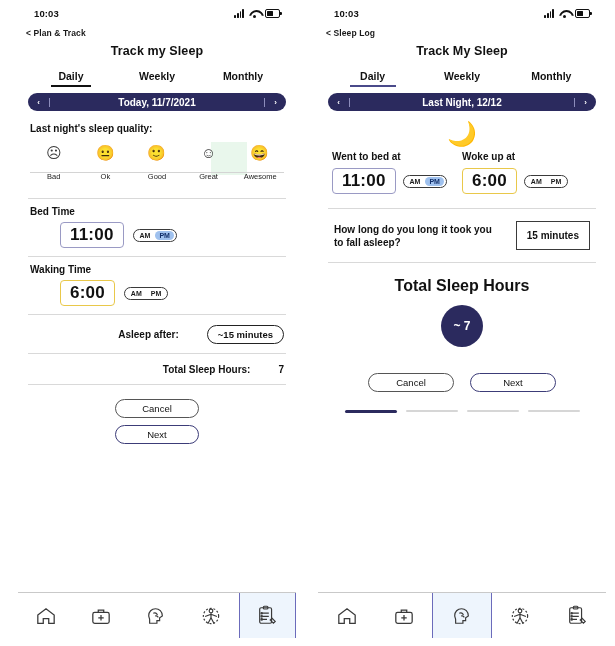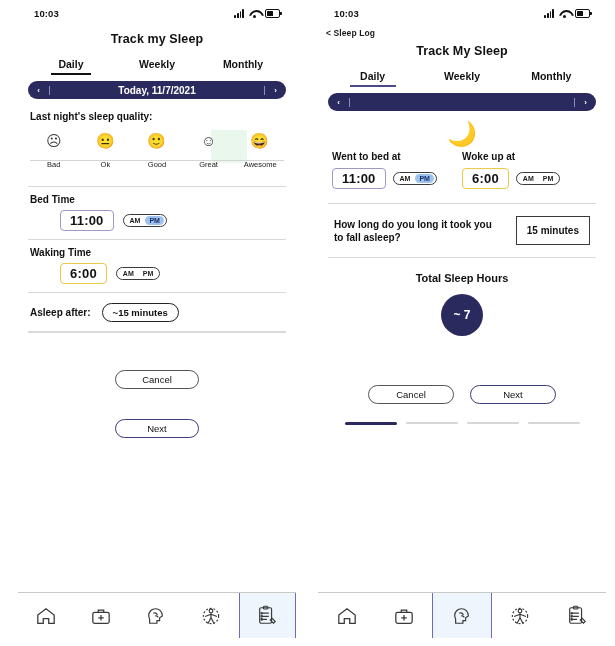--- a/index.html
+++ b/index.html
@@ -81,43 +81,43 @@
   .qline { position: absolute; left: 2px; right: 2px; top: 30px; height: 1px; background: #d4d4d4; }
 
   
   .hr { height: 1px; background: #d9d9d9; margin: 10px 10px 0 10px; }
   .field-block { padding: 7px 12px 0 12px; }
   .field-label { font-size: 10px; font-weight: bold; color: #111; }
   .field-row { display: flex; align-items: center; gap: 9px; padding: 5px 0 8px 30px; }
 
   .time-box {
     border: 1.6px solid #9a9ac4; border-radius: 4px; background: #fff;
-    padding: 2px 9px; font-size: 13px; font-weight: bold; color: #111; letter-spacing: .2px;
+    padding: 2px 9px; font-size: 17px; font-weight: bold; color: #111; letter-spacing: .2px;
   }
   .time-box.amber { border-color: #e9c84a; }
   .ampm {
     border: 1.3px solid #3a3a3a; border-radius: 10px; background: #fff;
     display: flex; align-items: center; gap: 1px; padding: 1px 2px;
   }
   .ampm span { font-size: 7px; font-weight: bold; color: #1a1a1a; padding: 1px 4px; border-radius: 8px; }
   .ampm span.on-blue { background: #9fc1ee; color: #13306b; }
 
-  .inline-row { display: flex; align-items: center; gap: 11px; padding: 10px 12px 9px 12px; }
+  .inline-row { display: flex; align-items: center; gap: 28px; padding: 10px 12px 9px 12px; justify-content: flex-end; }
   .inline-label { font-size: 10px; font-weight: bold; color: #111; }
   .pill-outline {
     border: 1.5px solid #222; border-radius: 11px; background: #fff;
     padding: 3px 10px; font-size: 9.5px; font-weight: bold; color: #111;
   }
   .inline-value { font-size: 10px; font-weight: bold; color: #111; }
 
   
   .btn-col { display: flex; flex-direction: column; align-items: center; gap: 7px; padding-top: 14px; }
   .btn {
     width: 84px; text-align: center; padding: 3px 0; border-radius: 11px;
-    border: 1.3px solid #555; background: #fff; font-size: 9.5px; color: #111; margin-top: 23px;
+    border: 1.3px solid #555; background: #fff; font-size: 9.5px; color: #111;
   }
   .btn.primary-outline { border-color: #3c3c78; }
 
   .btn-row { display: flex; justify-content: center; gap: 16px; padding-top: 4px; }
   .btn-wide { width: 86px; }
 
   
   .moon-wrap { text-align: center; padding-top: 10px; }
   .moon { font-size: 24px; line-height: 26px; }
   .two-col { display: flex; padding: 4px 14px 0 14px; }
@@ -125,21 +125,21 @@
   .col-head { font-size: 10px; font-weight: bold; color: #111; padding-bottom: 6px; }
   .col-row { display: flex; align-items: center; gap: 7px; }
 
   .q-row { display: flex; align-items: center; gap: 12px; padding: 12px 16px 12px 16px; }
   .q-text { font-size: 10px; font-weight: bold; color: #111; line-height: 13px; flex: 1; }
   .q-pill {
     border: 1.4px solid #3a3a3a; border-radius: 0; background: #fff;
     padding: 8px 10px; font-size: 10px; font-weight: bold; color: #111; white-space: nowrap;
   }
 
-  .total-title { text-align: center; font-size: 11px; font-weight: bold; color: #111; padding-top: 14px; }
+  .total-title { text-align: center; font-size: 16px; font-weight: bold; color: #111; padding-top: 14px; }
   .circle {
     width: 42px; height: 42px; border-radius: 50%; background: #2b2a5e;
     margin: 10px auto 0 auto; display: flex; align-items: center; justify-content: center;
     color: #fff; font-size: 12px; font-weight: bold;
   }
 
   .progress { display: flex; gap: 9px; justify-content: center; padding-top: 18px; }
   .seg { width: 52px; height: 2.4px; background: #d6d6d6; border-radius: 2px; }
   .seg.active { background: #2b2a5e; height: 2.8px; }
 
@@ -166,20 +166,21 @@
             <i></i>
             <i></i>
             <i></i>
             <i></i>
           </span>
         <span class="wifi"></span>
         <span class="batt"></span>
       </div>
     </div>
 
+    <div class="back-link">&lt; Plan &amp; Track</div>
     <div class="screen-title">Track my Sleep</div>
 
     <div class="tabs">
       <div class="tab active">Daily</div>
       <div class="tab">Weekly</div>
       <div class="tab">Monthly</div>
     </div>
 
     <div class="date-bar">
       <div class="date-arrow left">‹</div>
@@ -240,20 +241,24 @@
       </div>
     </div>
 
     <div class="hr" style="margin-top:0;"></div>
     <div class="inline-row">
       <span class="inline-label">Asleep after:</span>
       <span class="pill-outline">~15 minutes</span>
     </div>
 
     <div class="hr" style="margin-top:0;"></div>
+    <div class="inline-row">
+      <span class="inline-label">Total Sleep Hours:</span>
+      <span class="inline-value">7</span>
+    </div>
     <div class="hr" style="margin-top:0;"></div>
 
     <div class="btn-col">
       <div class="btn">Cancel</div>
       <div class="btn primary-outline">Next</div>
     </div>
 
     <div class="bottom-nav">
       <div class="nav-item">
         <svg width="22" height="20" viewBox="0 0 24 22" fill="none" stroke="#3a3a3a" stroke-width="1.4">
@@ -314,20 +319,21 @@
     <div class="screen-title">Track My Sleep</div>
 
     <div class="tabs">
       <div class="tab active active-navy">Daily</div>
       <div class="tab">Weekly</div>
       <div class="tab">Monthly</div>
     </div>
 
     <div class="date-bar">
       <div class="date-arrow left">‹</div>
+      <div class="date-label">Last Night, 12/12</div>
       <div class="date-arrow right">›</div>
     </div>
 
     <div class="moon-wrap">
       <span class="moon">🌙</span>
     </div>
 
     <div class="two-col">
       <div class="col">
         <div class="col-head">Went to bed at</div>

